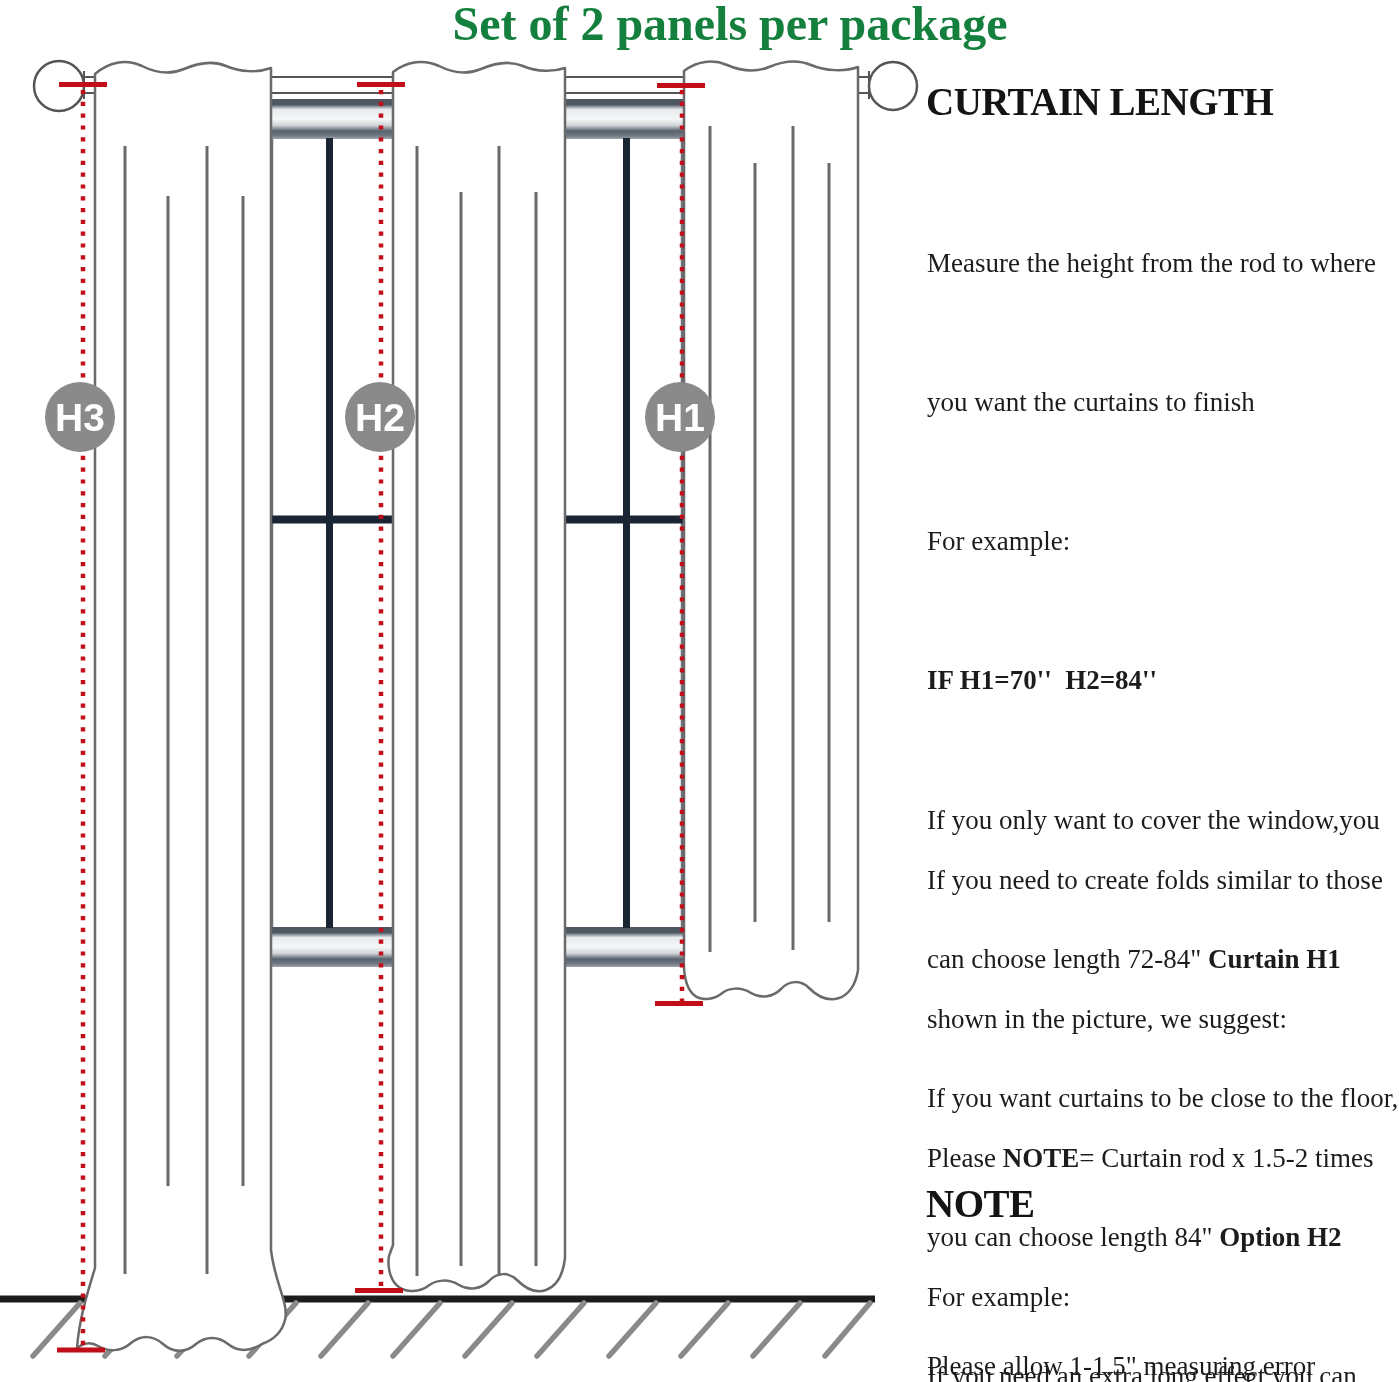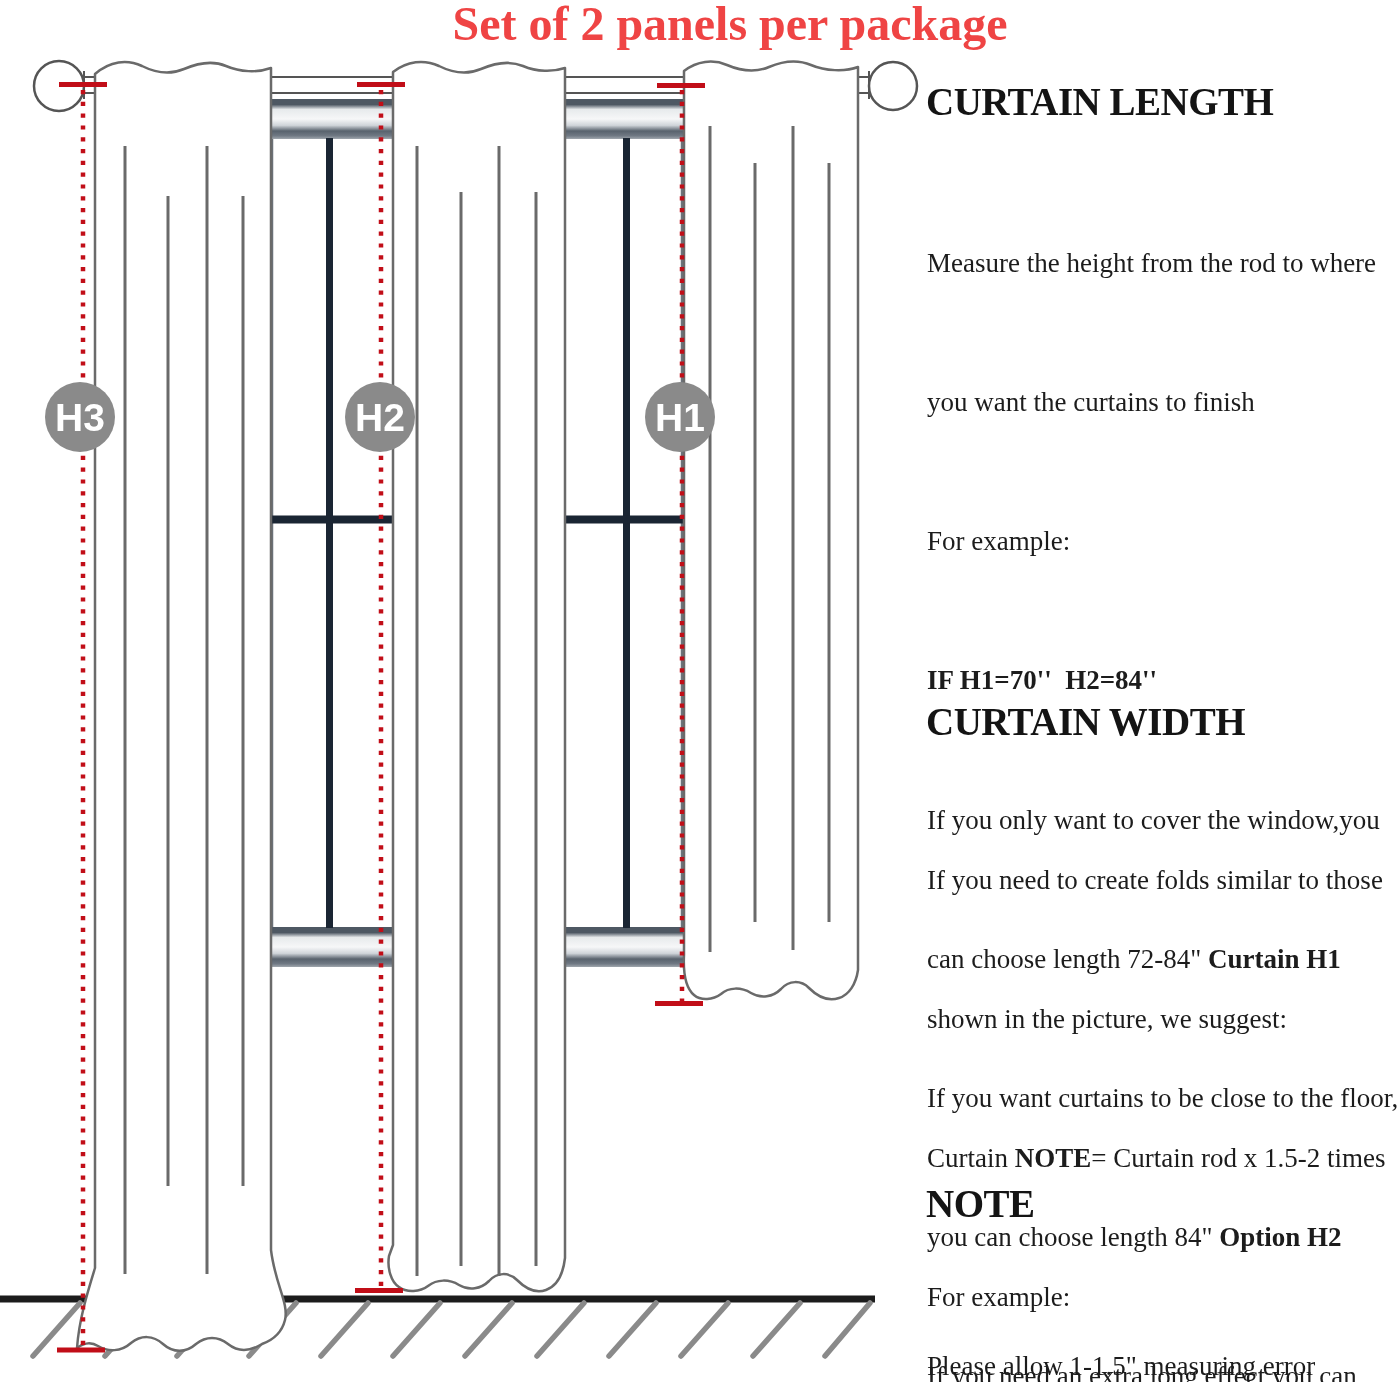--- a/index.html
+++ b/index.html
@@ -1,19 +1,19 @@
 <!DOCTYPE html>
 <html><head>
 <meta charset="utf-8">
 <style>
   html,body{margin:0;padding:0;background:#fff;}
   .canvas{position:relative;width:1399px;height:1382px;background:#fff;overflow:hidden;
           font-family:"Liberation Serif",serif;}
   .title{position:absolute;top:0px;left:430px;width:600px;text-align:center;
-         font-weight:bold;font-size:48px;line-height:1.0;color:#ef4444;}
+         font-weight:bold;font-size:48px;line-height:1.0;color:#15803d;}
   .diagram{position:absolute;left:0;top:0;}
   .h{position:absolute;left:926px;font-weight:bold;font-size:39px;color:#141414;
      line-height:1.0;letter-spacing:-0.5px;}
   #h-length{top:82px;}
   #h-width{top:702px;}
   #h-note{top:1184px;font-family:Liberation Serif, serif;}
   .textblock{position:absolute;left:927px;width:620px;font-size:27px;color:#1c1c1c;
         line-height:46.4px;white-space:pre-wrap;}
   #b-length{top:147px;}
   #b-width{top:764px;}
@@ -172,25 +172,24 @@
     <div class="bl">For example:</div>
     <div class="bl"><b>IF H1=70''  H2=84''</b></div>
     <div class="bl">If you only want to cover the window,you</div>
     <div class="bl"><span>can choose length 72-84" </span><b>Curtain H1</b></div>
     <div class="bl">If you want curtains to be close to the floor,</div>
     <div class="bl"><span>you can choose length 84" </span><b>Option H2</b></div>
     <div class="bl">If you need an extra long effect,you can</div>
     
   </div>
 
-  <div class="h" id="h-width">CURTAIN WIDTH</div>
   <div class="textblock" id="b-width">
     <div class="bl">If you need to create folds similar to those</div>
     <div class="bl">shown in the picture, we suggest:</div>
-    <div class="bl"><span>Curtain </span><b>NOTE</b><span>= Curtain rod x 1.5-2 times</span></div>
+    <div class="bl"><span>Please </span><b>NOTE</b><span>= Curtain rod x 1.5-2 times</span></div>
     <div class="bl">For example:</div>
     
     
     
   </div>
 
   <div class="h" id="h-note">NOTE</div>
   <div class="textblock" id="b-note">
     <div class="bl">Please allow 1-1.5" measuring error</div>
     

